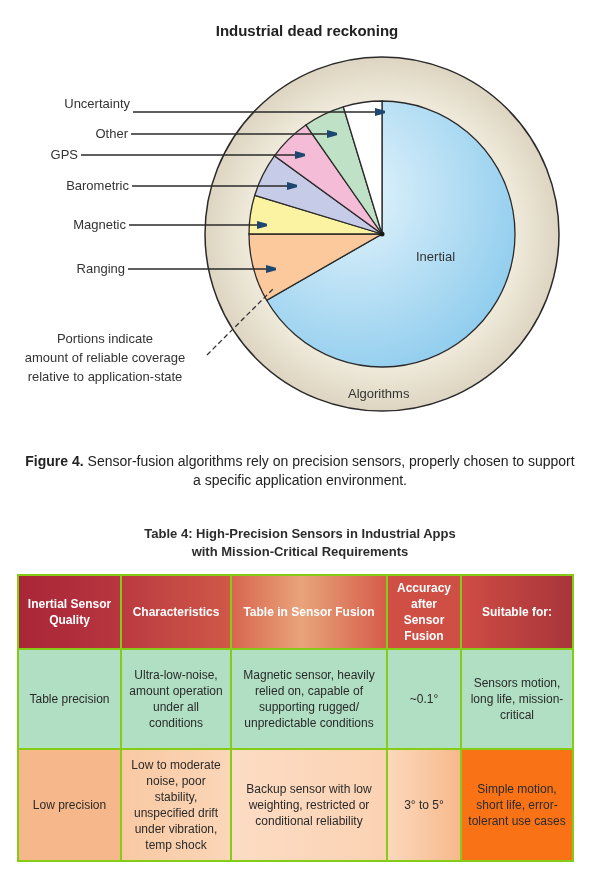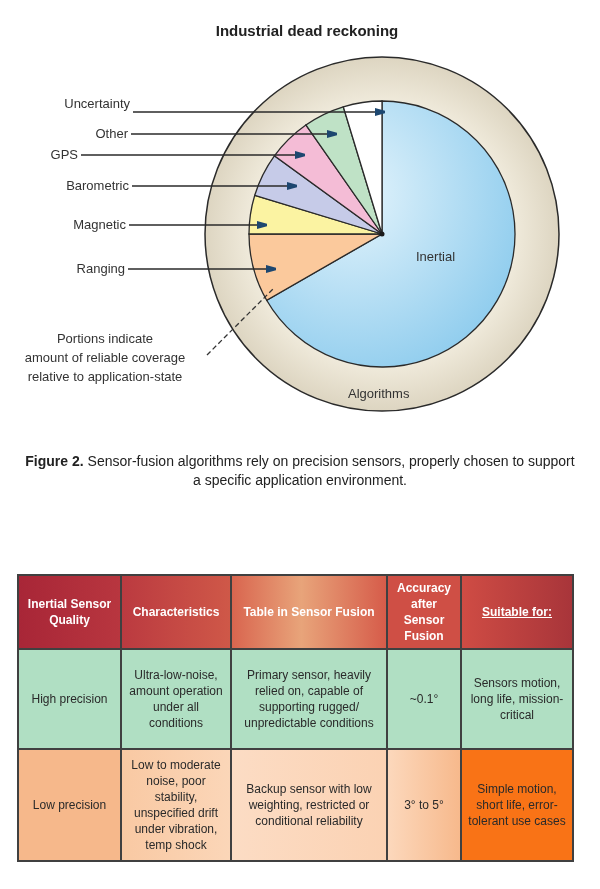--- a/index.html
+++ b/index.html
@@ -6,28 +6,28 @@
   body { width: 600px; height: 889px; position: relative; overflow: hidden;
          font-family: "Liberation Sans", "DejaVu Sans", sans-serif; color: #2b2b2b; }
   #chart { position: absolute; left: 0; top: 0; width: 600px; height: 430px; }
   .caption { position: absolute; left: 20px; top: 452px; width: 560px; text-align: center;
              font-size: 14px; line-height: 19px; color: #222; }
   .caption .fig { font-weight: bold; }
   .table-title { position: absolute; left: 0; top: 525px; width: 600px; text-align: center;
                  font-size: 13px; font-weight: bold; line-height: 18px; color: #2c2c2c; }
   table.sensors { position: absolute; left: 17px; top: 574px; width: 555px;
                   border-collapse: collapse; table-layout: fixed; font-size: 12px; }
-  table.sensors th, table.sensors td { border: 2px solid #404040; text-align: center;
+  table.sensors th, table.sensors td { border: 2px solid #84cc16; text-align: center;
                   vertical-align: middle; padding: 4px 5px; line-height: 16px; }
   table.sensors th { color: #fff; font-weight: bold; height: 64px; font-size: 12px; }
   th.h0 { background: linear-gradient(90deg, #a82637, #b8363f); }
   th.h1 { background: linear-gradient(90deg, #bb3a40, #cf5848); }
   th.h2 { background: linear-gradient(90deg, #d9654f, #e8a47a 45%, #d65c4a); }
   th.h3 { background: #cf4f45; }
-  th.h4 { background: linear-gradient(90deg, #cf4c44, #a8353a); text-decoration: underline; }
+  th.h4 { background: linear-gradient(90deg, #cf4c44, #a8353a); }
   tr.high td { background: #b0dfc3; height: 90px; color: #2a2a2a; }
   tr.low td { height: 102px; color: #2a2a2a; }
   tr.low td.c0 { background: #f6b88b; text-align: center; }
   tr.low td.c1 { background: linear-gradient(90deg, #f9c9a3, #fbd6b8); }
   tr.low td.c2 { background: linear-gradient(90deg, #fcdcc4, #fbd2b3); }
   tr.low td.c3 { background: linear-gradient(90deg, #fcd8bc, #f7b98c); }
   tr.low td.c4 { background: #f97316; }
   .chart-label { font-family: "Liberation Sans", sans-serif; font-size: 13px; fill: #333; }
   .chart-title { font-family: "Liberation Sans", sans-serif; font-size: 15px; font-weight: bold; fill: #222; }
 </style>
@@ -78,24 +78,26 @@
   <text class="chart-label" x="348" y="398">Algorithms</text>
   <g id="annotation">
     <text class="chart-label" x="105" y="343" text-anchor="middle">Portions indicate</text>
     <text class="chart-label" x="105" y="362" text-anchor="middle">amount of reliable coverage</text>
     <text class="chart-label" x="105" y="381" text-anchor="middle">relative to application-state</text>
     <line x1="207" y1="355" x2="274" y2="288" stroke="#333" stroke-width="1.3" stroke-dasharray="5,3"></line>
   </g>
 </svg>
 
 <div class="caption">
-  <span class="fig">Figure 2.</span><span> Sensor-fusion algorithms rely on precision sensors, properly chosen to support a specific application environment.</span>
+  <span class="fig">Figure 4.</span><span> Sensor-fusion algorithms rely on precision sensors, properly chosen to support a specific application environment.</span>
 </div>
 
 <div class="table-title">
+  <div>Table 4: High-Precision Sensors in Industrial Apps</div>
+  <div>with Mission-Critical Requirements</div>
 </div>
 
 <table class="sensors">
   <colgroup>
     <col style="width:103px">
       <col style="width:110px">
       <col style="width:156px">
       <col style="width:74px">
       <col style="width:112px">
   </colgroup>
@@ -103,23 +105,23 @@
     <tr>
       <th class="h0">Inertial Sensor Quality</th>
       <th class="h1">Characteristics</th>
       <th class="h2">Table in Sensor Fusion</th>
       <th class="h3">Accuracy after Sensor Fusion</th>
       <th class="h4">Suitable for:</th>
     </tr>
   </thead>
   <tbody>
     <tr class="high">
-      <td class="c0">High precision</td>
+      <td class="c0">Table precision</td>
       <td class="c1">Ultra-low-noise, amount operation under all conditions</td>
-      <td class="c2">Primary sensor, heavily relied on, capable of supporting rugged/ unpredictable conditions</td>
+      <td class="c2">Magnetic sensor, heavily relied on, capable of supporting rugged/ unpredictable conditions</td>
       <td class="c3">~0.1°</td>
       <td class="c4">Sensors motion, long life, mission-critical</td>
     </tr>
     <tr class="low">
       <td class="c0">Low precision</td>
       <td class="c1">Low to moderate noise, poor stability, unspecified drift under vibration, temp shock</td>
       <td class="c2">Backup sensor with low weighting, restricted or conditional reliability</td>
       <td class="c3">3° to 5°</td>
       <td class="c4">Simple motion, short life, error-tolerant use cases</td>
     </tr>

